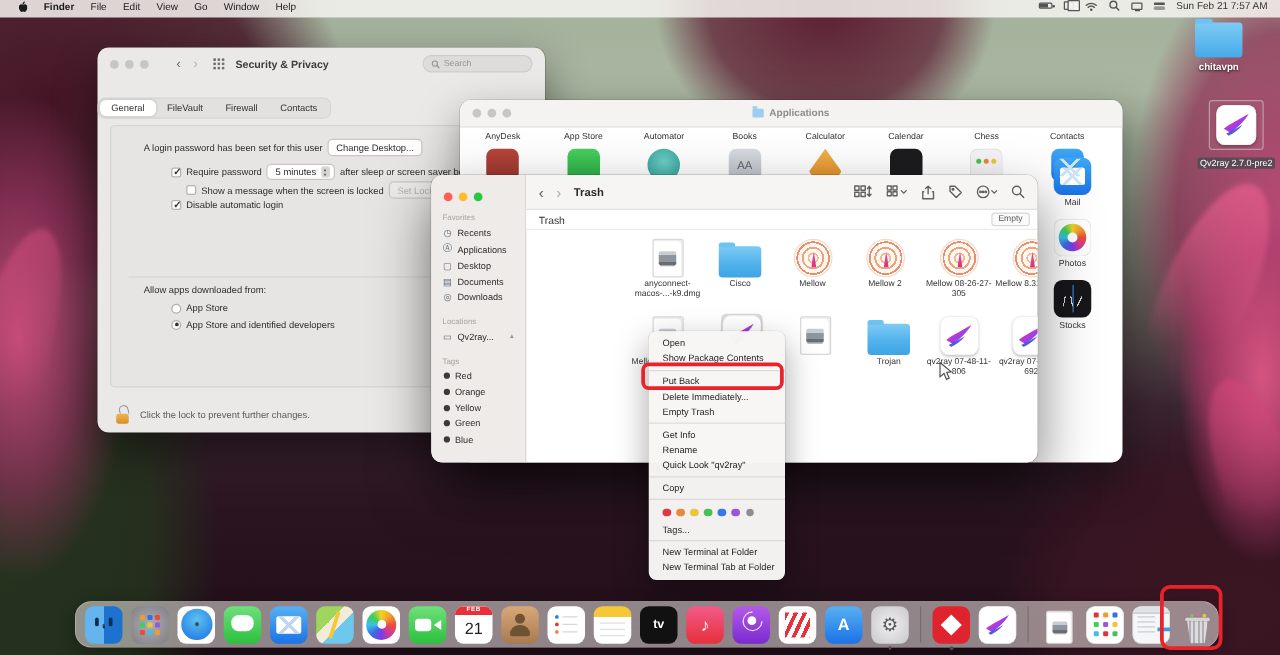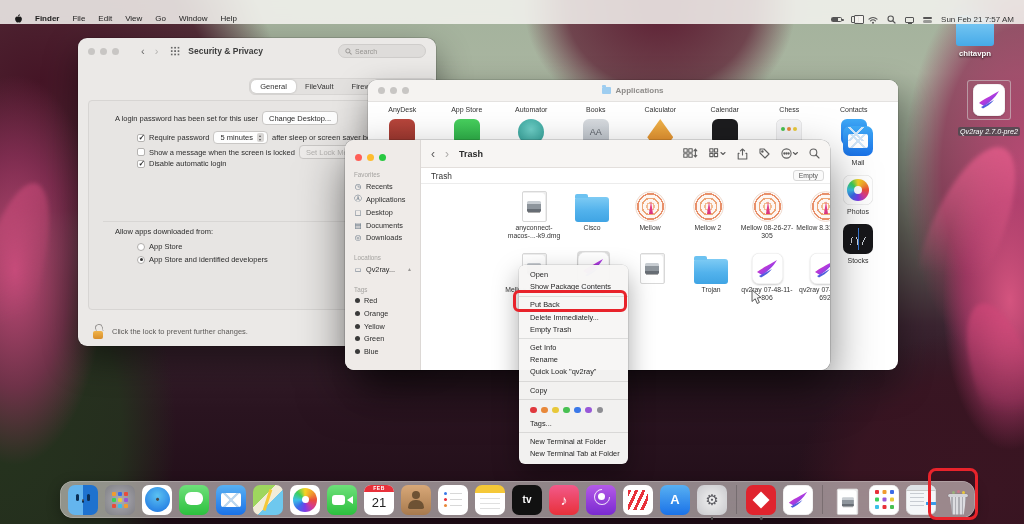--- a/index.html
+++ b/index.html
@@ -12,23 +12,23 @@
       radial-gradient(230px 190px at 990px 490px, #3a1522 0%, rgba(58,21,34,.85) 60%, transparent 85%),
       radial-gradient(170px 150px at 660px 5px, #5d1f33 0%, rgba(93,31,51,.75) 55%, transparent 80%),
       radial-gradient(120px 260px at 15px 270px, #c14a78 0%, rgba(150,50,95,.65) 45%, transparent 75%),
       radial-gradient(220px 320px at 0px 430px, #25331e 0%, rgba(37,51,30,.85) 55%, transparent 80%),
       radial-gradient(280px 220px at 40px 80px, #451526 0%, rgba(69,21,38,.85) 60%, transparent 85%),
       linear-gradient(180deg,#a3b29c 0%,#a9b5a0 14%,#8d9a87 26%,#5d5b54 45%,#3a2430 62%,#2a1420 78%,#200d17 100%);
   }
   .petal { position:absolute; border-radius:50%; filter:blur(2px); }
 
   
-  #menubar { position:absolute; left:0; top:0; width:1024px; height:24px; z-index:50;
+  #menubar { position:absolute; left:0; top:0; width:1024px; height:14px; z-index:50;
     background:rgba(246,244,241,.85); backdrop-filter:blur(10px);
-    display:flex; align-items:flex-end; font-size:8px; color:#1c1c1c; }
+    display:flex; align-items:flex-start; font-size:8px; color:#1c1c1c; }
   #menubar .left { display:flex; align-items:center; gap:13px; padding-left:13px; }
   #menubar .left .appname { font-weight:bold; }
   #menubar .right { margin-left:auto; display:flex; align-items:center; gap:9px; padding-right:10px; color:#333; }
   .mb-batt { width:11px; height:5px; border:1px solid #555; border-radius:1.5px; position:relative; background:linear-gradient(90deg,#555 0 70%,transparent 70%); }
   .mb-batt:after { content:""; position:absolute; right:-2.5px; top:1px; width:1.5px; height:2px; background:#555; border-radius:0 1px 1px 0; }
   .mb-stack { width:8px; height:7px; border:1px solid #555; border-radius:1px; position:relative; }
   .mb-stack:after { content:""; position:absolute; left:1.5px; top:-2.5px; width:8px; height:7px; border:1px solid #555; border-radius:1px; background:rgba(246,244,241,.9); }
   .mb-display { width:9px; height:6px; border:1px solid #555; border-radius:1px; position:relative; }
   .mb-display:after { content:""; position:absolute; left:2px; bottom:-2px; width:4px; height:1px; background:#555; }
   .mb-cc { width:9px; height:7px; display:flex; flex-direction:column; gap:1px; justify-content:center; }
@@ -46,21 +46,21 @@
   #secwin { position:absolute; left:78px; top:38px; width:358px; height:308px; z-index:10;
     background:#ebe9e7; border-radius:9px; box-shadow:0 14px 34px rgba(0,0,0,.45), 0 0 0 .5px rgba(0,0,0,.25); font-size:7.5px; color:#2d2d2d; }
   #secwin .titlebar { position:relative; height:26px; display:flex; align-items:center; padding:0 10px; }
   #secwin .nav { margin-left:22px; color:#6a6a6a; font-size:11px; display:flex; gap:10px; }
   #secwin .nav .fwd { color:#b5b3b1; }
   .gridicon { width:10px; height:10px; margin-left:12px;
     background-image:radial-gradient(#6a6a6a .9px, transparent 1.2px); background-size:3.4px 3.4px; }
   #secwin .title { margin-left:8px; font-weight:bold; font-size:8.5px; color:#3c3c3c; }
   .searchfield { margin-left:auto; width:88px; height:14px; border-radius:8px; background:#dedcda;
     border:1px solid #cfcdcb; display:flex; align-items:center; gap:3px; padding:0 6px; color:#979592; font-size:7px; }
-  .tabsrow { position:absolute; left:0; right:0; top:40px; display:flex; justify-content:flex-end; }
+  .tabsrow { position:absolute; left:0; right:0; top:40px; display:flex; justify-content:flex-start; }
   .tabset { display:flex; background:#e3e1df; border:1px solid #d8d6d4; border-radius:6px; padding:1px; }
   .tabset .tab { padding:2px 9px; font-size:7.5px; color:#333; border-radius:5px; }
   .tabset .tab.sel { background:#fff; box-shadow:0 0 2px rgba(0,0,0,.25); }
   .secpanel { position:absolute; left:10px; top:62px; width:338px; height:210px;
     background:#e7e5e3; border:1px solid #d7d5d3; border-radius:4px; }
   .secrow { position:absolute; display:flex; align-items:center; gap:4px; white-space:nowrap; }
   .btn { background:#fdfdfd; border:1px solid #c9c7c5; border-radius:4px; padding:1.5px 6px; font-size:7.5px; color:#2d2d2d; }
   .btn.disabled { color:#b3b1af; background:#edebe9; }
   .chk { width:8px; height:8px; border:1px solid #b5b3b1; border-radius:2px; background:#fff; position:relative; flex:0 0 auto; }
   .chk.on:after { content:"\2713"; position:absolute; left:0.5px; top:-1.5px; font-size:8px; color:#2d2d2d; font-weight:bold; }
@@ -175,21 +175,21 @@
 
   .annot { position:absolute; border:3px solid #e8232b; border-radius:6px; z-index:45; pointer-events:none; }
   #annot-putback { left:513px; top:290px; width:114px; height:22px; }
   #annot-trash { left:928px; top:468px; width:50px; height:52px; z-index:65; border-radius:8px; }
 
   
   .desk-folder { position:absolute; left:952px; top:18px; width:46px; z-index:5; text-align:center; }
   .desk-folder .dfi { width:38px; height:28px; margin:0 auto; background:linear-gradient(180deg,#7ecbf4,#46aae8); border-radius:2px 3px 3px 3px; position:relative; }
   .desk-folder .dfi:before { content:""; position:absolute; left:0; top:-3.5px; width:14px; height:4.5px; background:#6cc2f1; border-radius:2px 2px 0 0; }
   .desk-folder .dlabel { margin-top:3px; font-size:7.8px; color:#fff; font-weight:bold; text-shadow:0 1px 2px rgba(0,0,0,.8); }
-  .desk-app { position:absolute; left:958px; top:80px; width:62px; z-index:5; text-align:center;font-style:italic; }
+  .desk-app { position:absolute; left:958px; top:80px; width:62px; z-index:5; text-align:center; }
   .desk-app .box { width:44px; height:40px; margin:0 auto; border:1px solid rgba(210,210,210,.55); border-radius:3px;
     display:flex; align-items:center; justify-content:center; background:rgba(255,255,255,.04); }
   .desk-app .qv-ic { width:32px; height:32px; }
   .desk-app .dlabel { margin-top:2px; font-size:7.2px; color:#fff; background:rgba(72,72,78,.8); border-radius:2px; padding:0 2px; display:inline-block; }
 
   
   #dock { position:absolute; left:60px; top:481px; width:915px; height:37px; z-index:55;
     background:rgba(236,232,229,.55); border-radius:13px; backdrop-filter:blur(12px);
     box-shadow:inset 0 0 0 .5px rgba(255,255,255,.4), 0 4px 14px rgba(0,0,0,.3);
     display:flex; align-items:center; gap:7px; padding:0 8px; }
@@ -377,21 +377,21 @@
       </div>
       <div class="secrow" style="left:48px; top:30px;">
         <span class="chk on"></span>
         <span>Require password</span>
         <span class="popup">
             <span>5 minutes</span>
             <span class="stepper"></span>
           </span>
         <span>after sleep or screen saver begi</span>
       </div>
-      <div class="secrow" style="left:48px; top:44px;justify-content:space-between;">
+      <div class="secrow" style="left:60px; top:44px;justify-content:space-between;">
         <span class="chk"></span>
         <span>Show a message when the screen is locked</span>
         <span class="btn disabled">Set Lock Message...</span>
       </div>
       <div class="secrow" style="left:48px; top:58px;">
         <span class="chk on"></span>
         <span>Disable automatic login</span>
       </div>
       <div class="secdivider"></div>
       <div class="secrow" style="left:26px; top:126px;">

